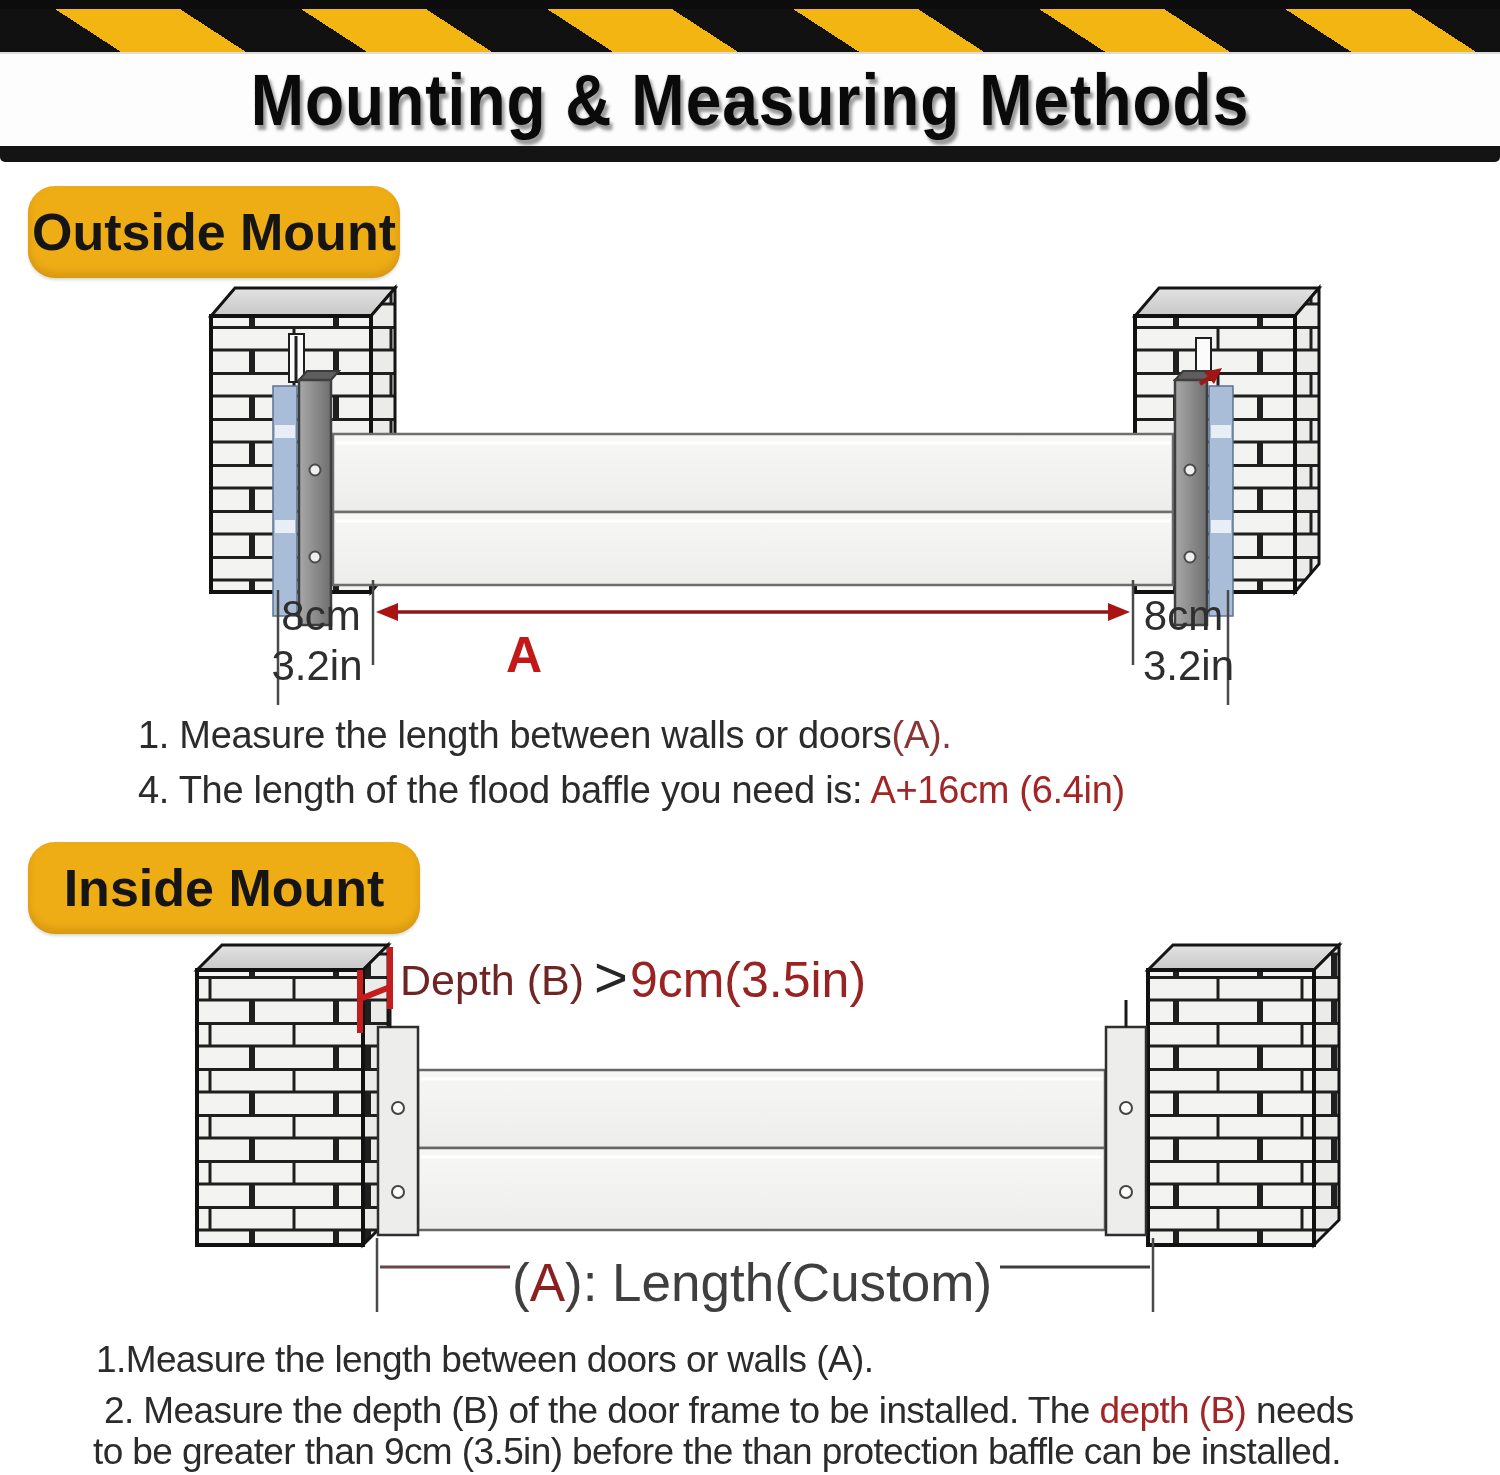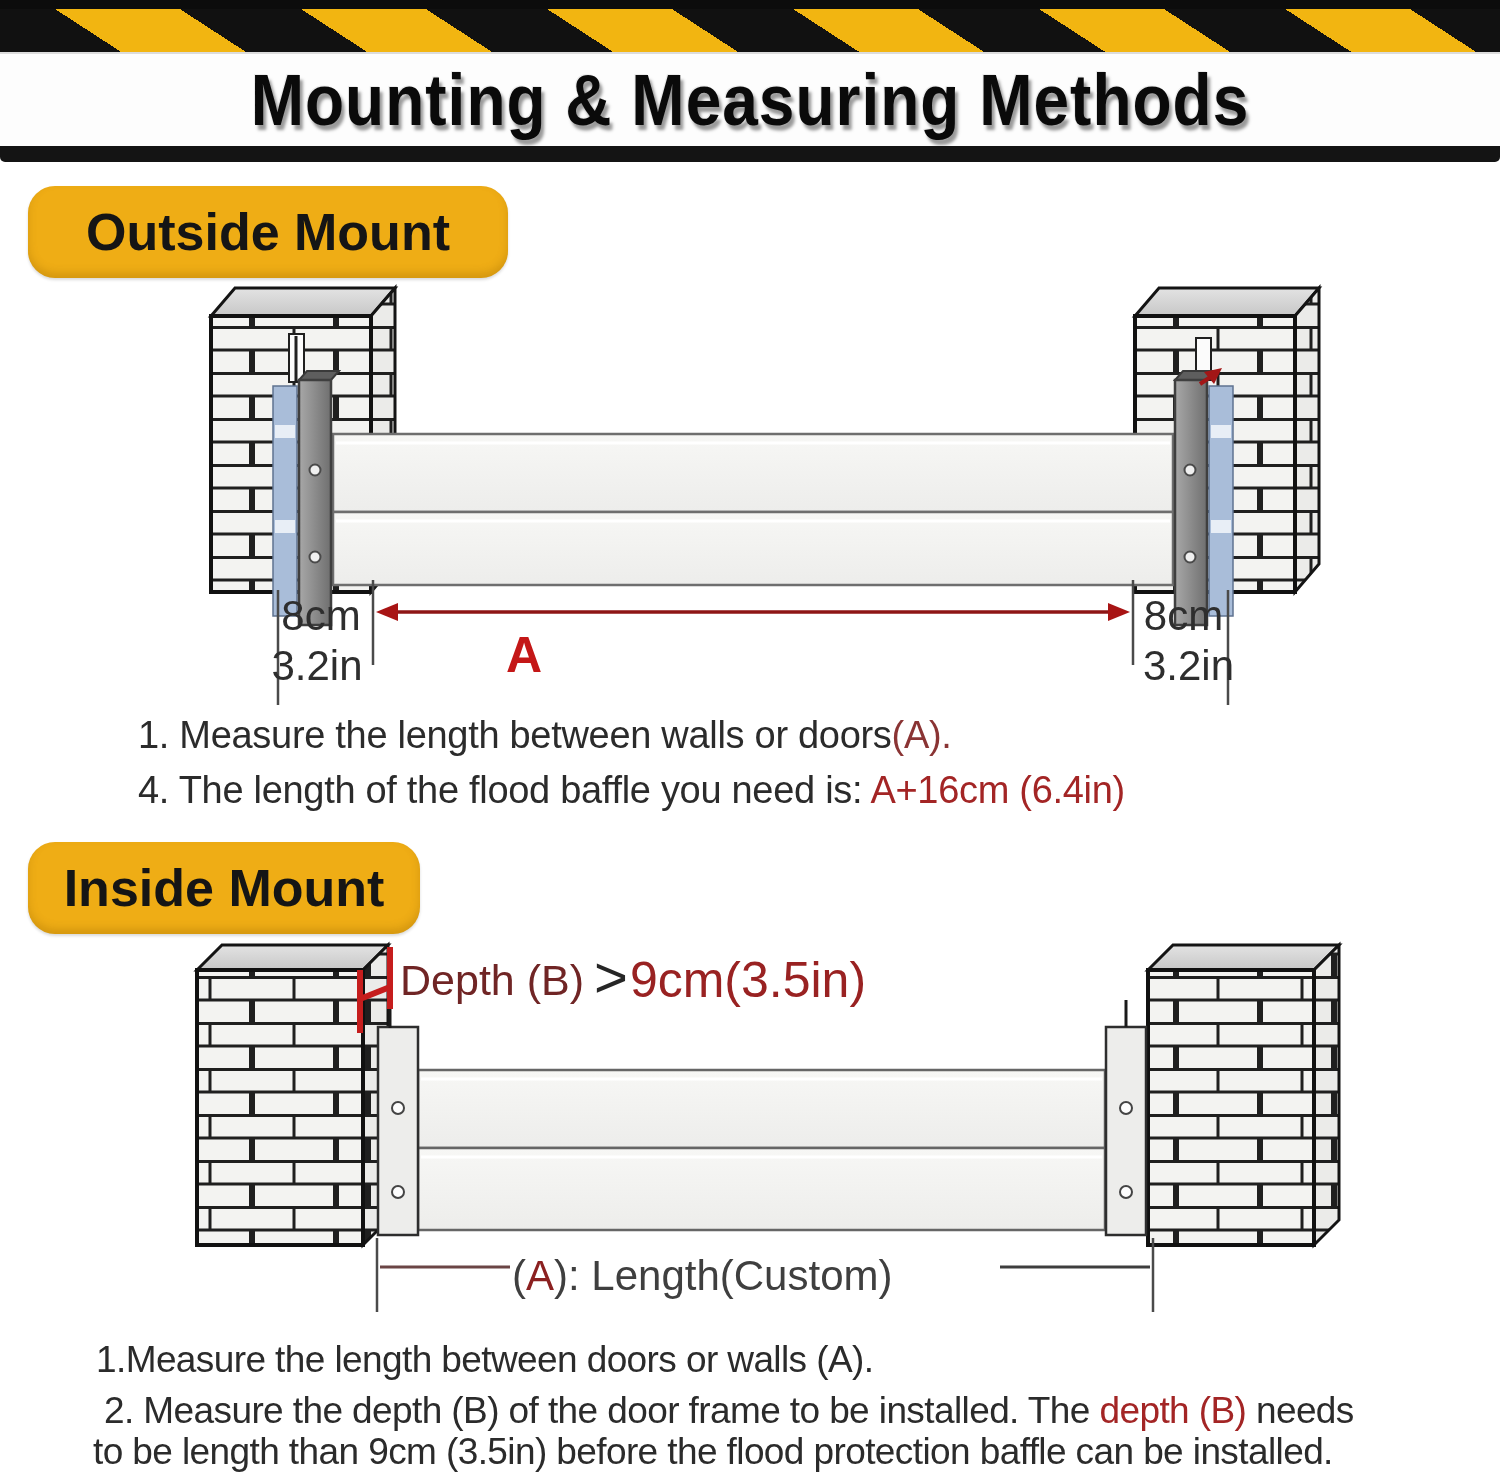--- a/index.html
+++ b/index.html
@@ -16,39 +16,39 @@
              display:flex;align-items:center;justify-content:center;}
   .title{font-size:64px;font-weight:700;color:#0a0a0a;letter-spacing:1px;
          transform:scaleY(1.14);white-space:nowrap;
          text-shadow:3px 4px 3px rgba(0,0,0,0.40), -1px -1px 0 #ececec;}
   .bottombar{left:0;top:146px;width:1500px;height:16px;background:#141414;border-radius:0 0 5px 5px;}
 
   
   .badge{background:#efad15;border-radius:27px;display:flex;align-items:center;justify-content:center;
          font-size:52px;font-weight:600;color:#151515;
          box-shadow:inset 0 -5px 8px rgba(150,100,0,0.30), 0 2px 3px rgba(0,0,0,0.15);}
-  .badge-outside{left:28px;top:186px;width:480px;height:92px;}
+  .badge-outside{left:28px;top:186px;width:372px;height:92px;}
   .badge-inside{left:28px;top:842px;width:392px;height:92px;}
 
   
   .diagram{left:0;width:1500px;height:430px;padding-left:11px;}
   .diagram svg{position:absolute;left:0;top:0;}
   .overlay{position:absolute;white-space:nowrap;}
 
   .dim-num{font-size:42px;color:#2e2e2e;text-align:center;}
   .a-label{display:flex;align-items:flex-start;}
   .a-letter{font-size:50px;font-weight:700;color:#c41717;line-height:1;}
   .a-text{font-size:40px;color:#3a3a3a;line-height:1;padding-top:7px;}
 
   .depth-note{display:flex;align-items:center;}
   .depth-label{font-size:43px;color:#702525;}
   .depth-gt{font-size:58px;font-weight:400;color:#262626;margin:0 2px 6px 10px;line-height:1;}
   .depth-value{font-size:50px;color:#992222;}
 
-  .a-custom{font-size:42px;color:#3f3f3f;}
+  .a-custom{font-size:53px;color:#3f3f3f;}
   .a-custom .red{color:#8b2020;}
 
   
   .step{position:absolute;white-space:nowrap;line-height:1.05;}
   .step-out{font-size:38px;letter-spacing:-0.3px;}
   .step-in{font-size:37px;letter-spacing:-0.6px;}
   .red-soft{color:#8a3434;}
   .red-strong{color:#a32525;}
 </style>
 </head>
@@ -239,17 +239,17 @@
       </div>
     </div>
 
     <div class="step step-in" style="left:96px;top:1341px;">
       <span>1.Measure the length between doors or walls (A).</span>
     </div>
     <div class="step step-in" style="left:104px;top:1392px;">
       <span>2. Measure the depth (B) of the door frame to be installed. The </span><span class="red-strong">depth (B)</span><span> needs</span>
     </div>
     <div class="step step-in" style="left:93px;top:1433px;">
-      <span>to be length than 9cm (3.5in) before the flood protection baffle can be installed.</span>
+      <span>to be greater than 9cm (3.5in) before the than protection baffle can be installed.</span>
     </div>
   </section>
 
 </div>
 
 </body></html>

